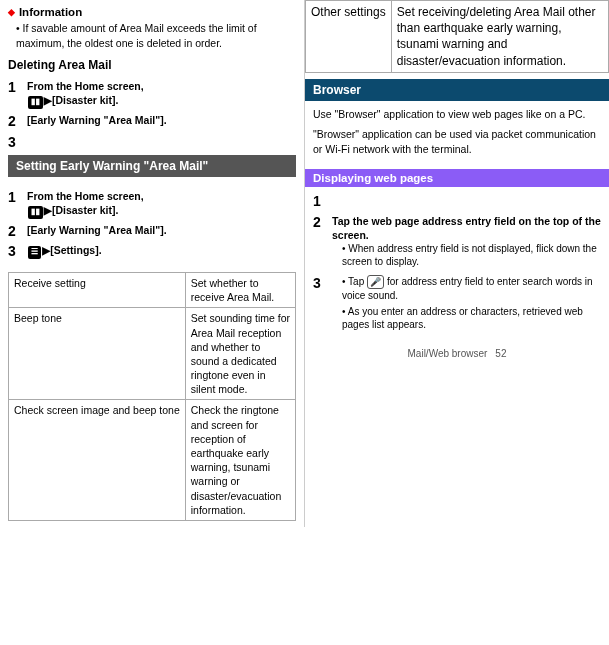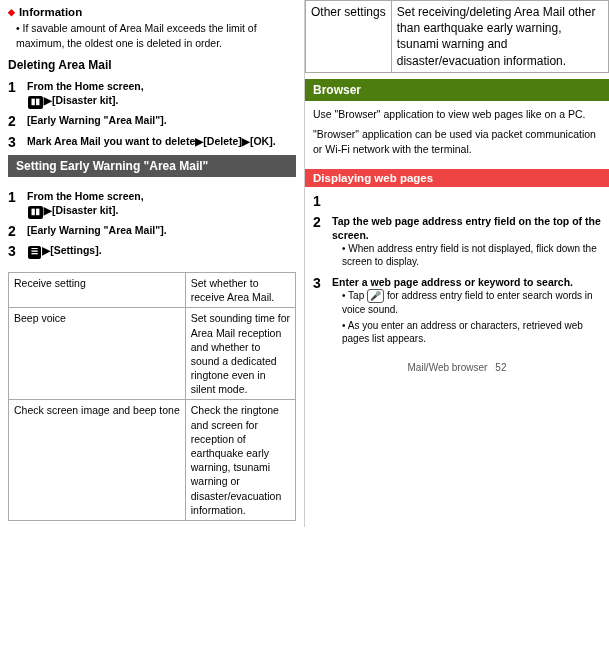--- a/index.html
+++ b/index.html
@@ -92,21 +92,21 @@
     
     .block-heading {
       background: #555;
       color: #fff;
       font-weight: bold;
       font-size: 12px;
       padding: 4px 8px;
       margin-bottom: 0;
     }
     .block-heading-blue {
-      background: #4d7c0f;
+      background: #0c4a6e;
       color: #fff;
       font-weight: bold;
       font-size: 12px;
       padding: 4px 8px;
       margin-bottom: 0;
     }
 
     
     .settings-table {
       width: 100%;
@@ -146,21 +146,21 @@
     .browser-section {
       padding: 6px 8px 6px 8px;
     }
     .browser-intro {
       font-size: 10.5px;
       line-height: 1.4;
       margin-bottom: 6px;
     }
 
     .sub-heading {
-      background: #ef4444;
+      background: #8b5cf6;
       color: #fff;
       font-weight: bold;
       font-size: 11.5px;
       padding: 3px 8px;
       margin-bottom: 6px;
     }
 
     .display-section {
       padding: 0 8px 6px 8px;
     }
@@ -206,21 +206,20 @@
             <span class="icon-inline">▮▮</span>▶[Disaster kit].
           </span>
         </div>
       </li>
       <li class="step-item">
         <span class="step-num">2</span>
         <span class="step-text">[Early Warning "Area Mail"].</span>
       </li>
       <li class="step-item">
         <span class="step-num">3</span>
-        <span class="step-text">Mark Area Mail you want to delete▶[Delete]▶[OK].</span>
       </li>
     </ol>
 
     
     <div class="block-heading">Setting Early Warning "Area Mail"</div>
     <br>
     <ol class="step-list">
       <li class="step-item">
         <span class="step-num">1</span>
         <div>
@@ -243,21 +242,21 @@
 
     
     <table class="settings-table">
       <tbody id="settings-table-body">
 
       <tr>
             <td>Receive setting</td>
             <td>Set whether to receive Area Mail.</td>
           </tr>
           <tr>
-            <td>Beep voice</td>
+            <td>Beep tone</td>
             <td>Set sounding time for Area Mail reception and whether to sound a dedicated ringtone even in silent mode.</td>
           </tr>
           <tr>
             <td>Check screen image and beep tone</td>
             <td>Check the ringtone and screen for reception of earthquake early warning, tsunami warning or disaster/evacuation information.</td>
           </tr>
         </tbody>
     </table>
 
   </div>
@@ -291,21 +290,20 @@
         <li class="step-item">
           <span class="step-num">2</span>
           <div>
             <span class="step-text">Tap the web page address entry field on the top of the screen.</span>
             <div class="bullet-sub">• When address entry field is not displayed, flick down the screen to display.</div>
           </div>
         </li>
         <li class="step-item">
           <span class="step-num">3</span>
           <div>
-            <span class="step-text">Enter a web page address or keyword to search.</span>
             <div class="bullet-sub">• Tap <span style="display:inline-block;border:1px solid #555;border-radius:3px;padding:0 2px;font-size:9px;">🎤</span> for address entry field to enter search words in voice sound.</div>
             <div class="bullet-sub">• As you enter an address or characters, retrieved web pages list appears.</div>
           </div>
         </li>
       </ol>
     </div>
 
     <div class="footer-bar">
       <span style="margin-right:8px;">Mail/Web browser</span>
       <span>52</span>

